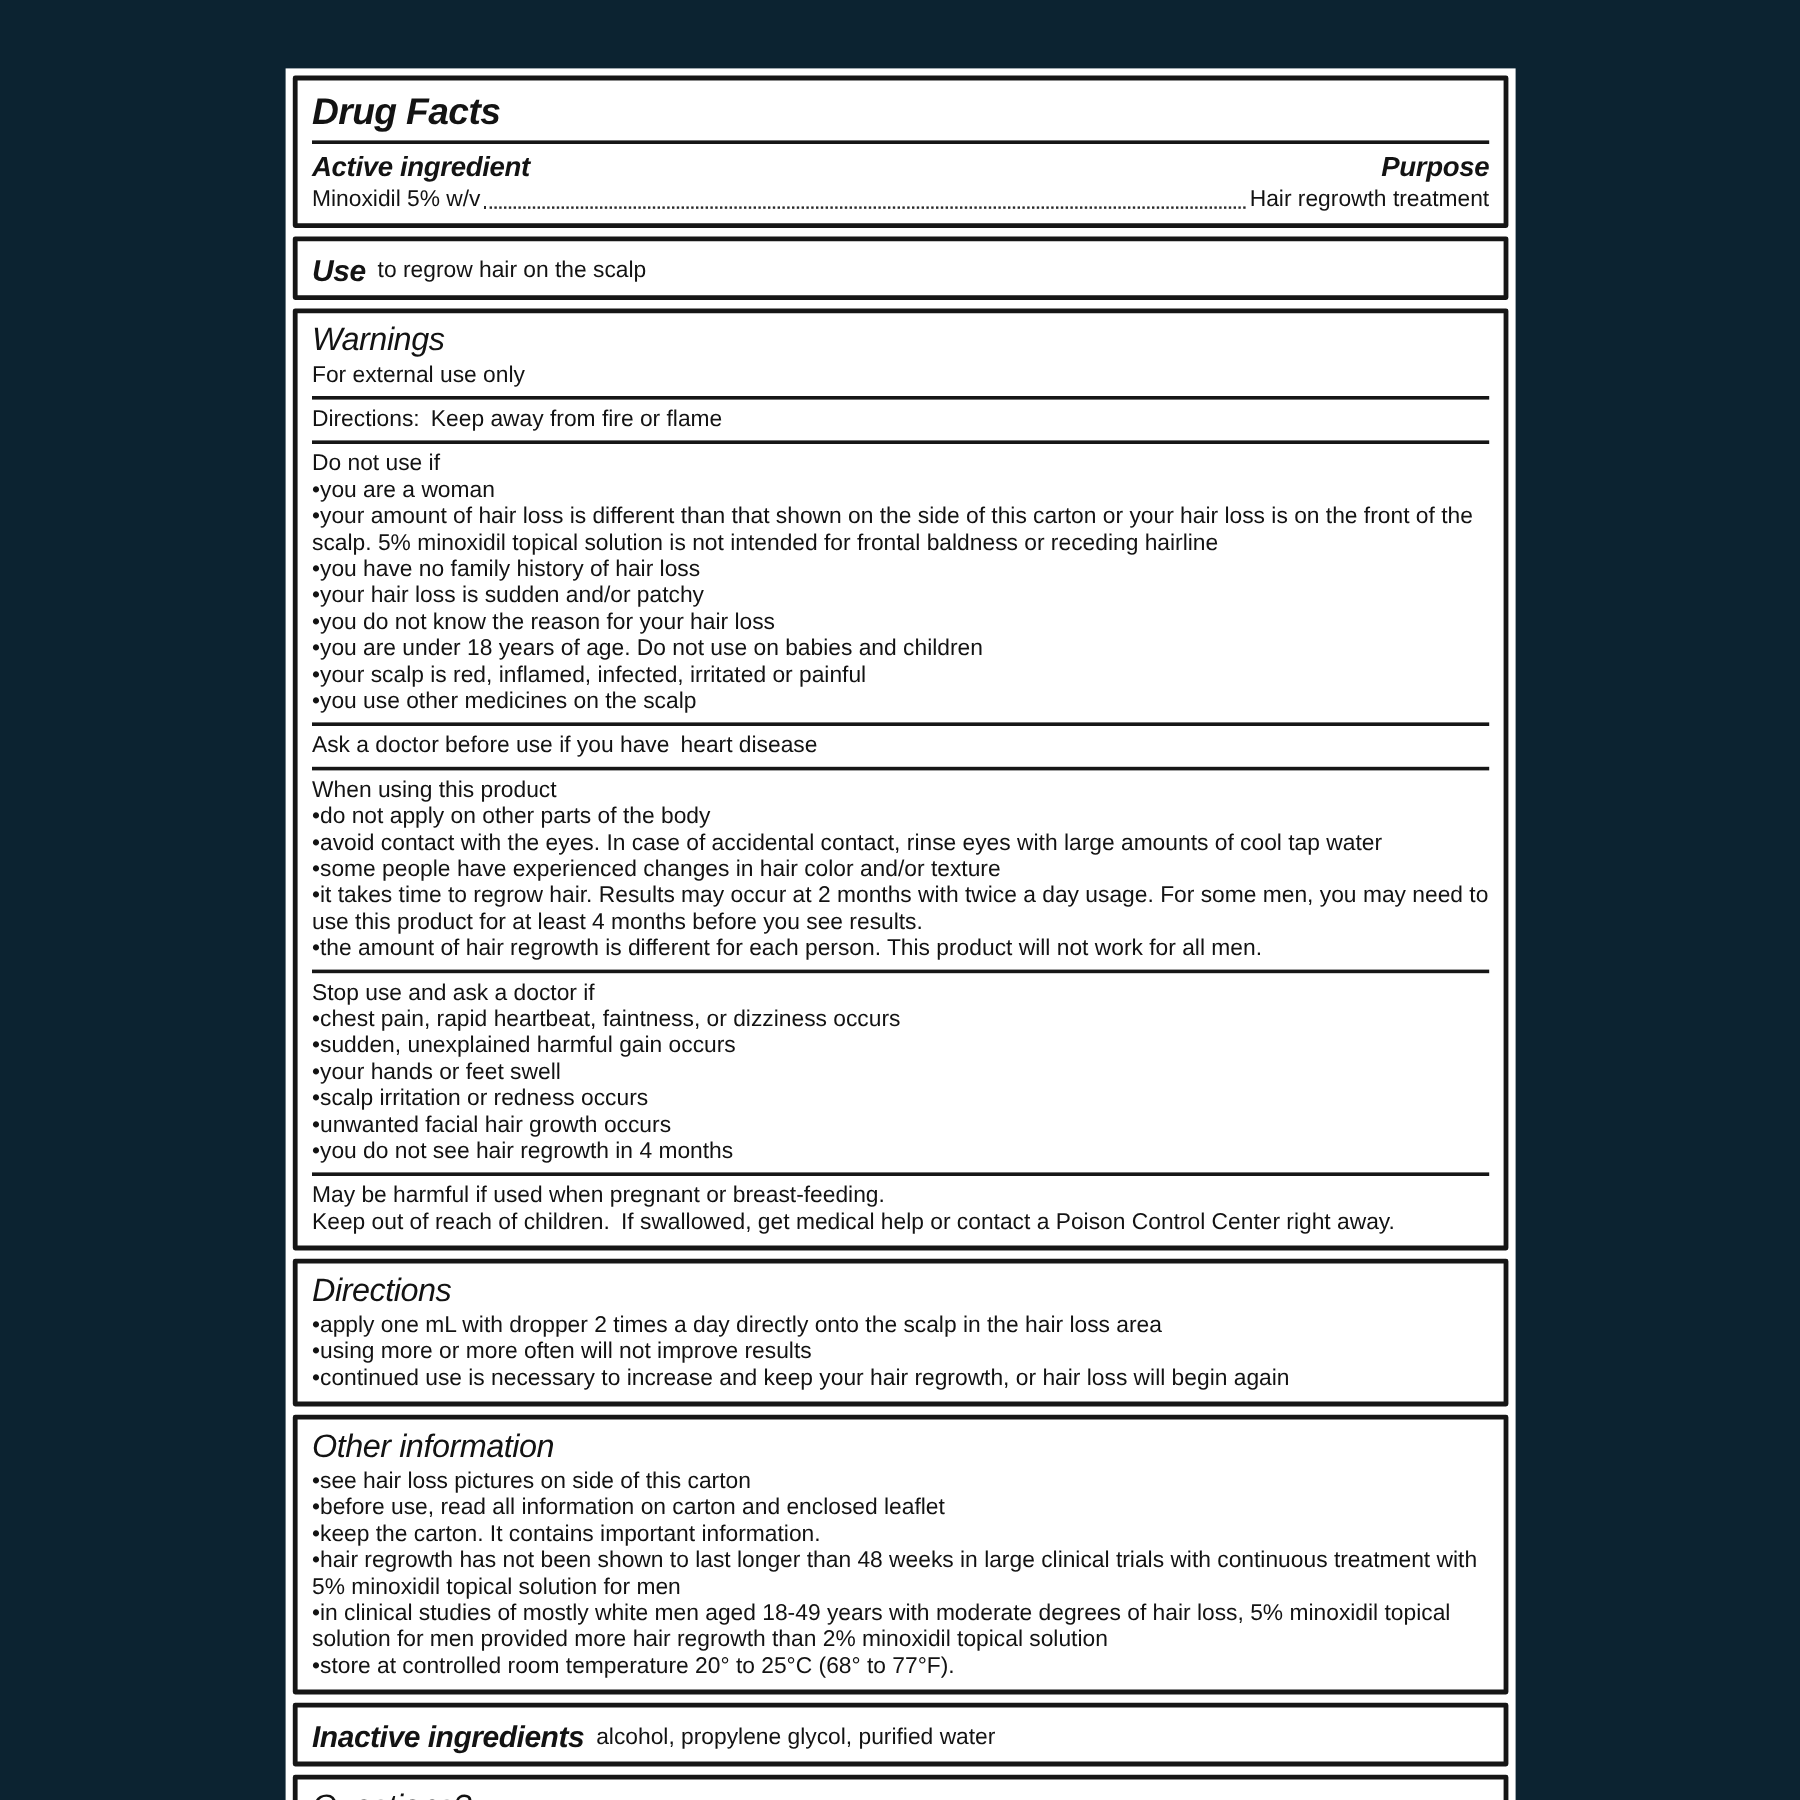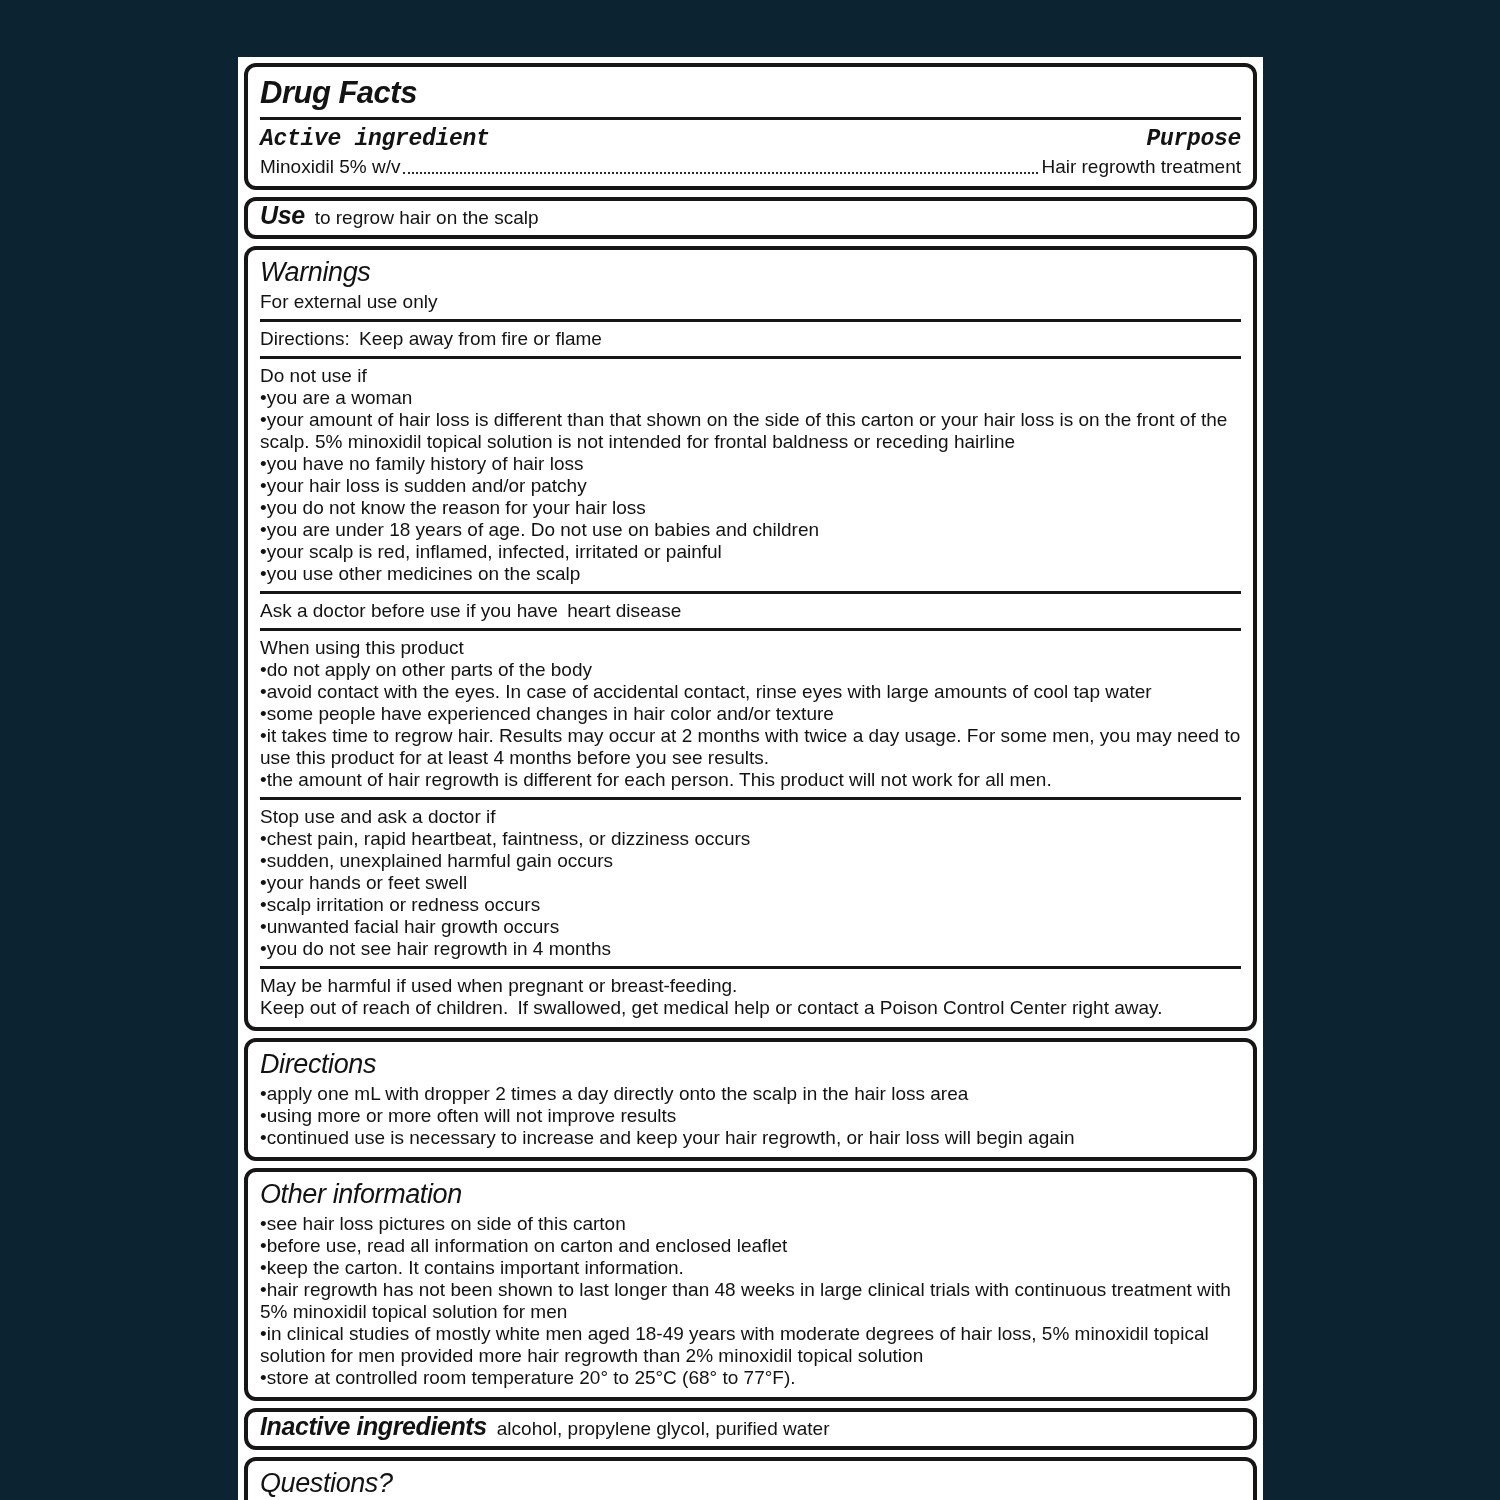--- a/index.html
+++ b/index.html
@@ -22,21 +22,21 @@
     width: 1025px;
     background: #ffffff;
     padding: 6px;
     box-sizing: border-box;
     display: flex;
     flex-direction: column;
     gap: 7px;
   }
   .box {
     border: 4px solid #161616;
-    border-radius: 12px;
+    border-radius: 2px;
     background: #ffffff;
     padding: 6px 12px 8px 12px;
     font-size: 19px;
     line-height: 22px;
   }
   .title {
     font-size: 31px;
     line-height: 36px;
     font-weight: bold;
     font-style: italic;
@@ -44,21 +44,20 @@
     margin: 2px 0 6px 0;
   }
   .title-rule {
     border-top: 3px solid #161616;
     margin: 0 0 4px 0;
   }
   .heads-row {
     display: flex;
     justify-content: space-between;
     align-items: flex-end;
-    font-family: Liberation Mono, monospace;
   }
   .subhead-big {
     font-size: 23px;
     line-height: 30px;
     font-weight: bold;
     font-style: italic;
     letter-spacing: -0.3px;
   }
   .leader-row {
     display: flex;
@@ -89,22 +88,22 @@
   }
   .bold { font-weight: normal; }
   .divider {
     border-top: 3px solid #161616;
     margin: 6px 0;
   }
   .bullet::before { content: "\2022 "; }
   .bullets .bullet { margin: 0; }
   .inline-box {
     display: flex;
-    align-items: flex-end;
-    padding-top: 0;
+    align-items: center;
+    padding-top: 11px;
     padding-bottom: 6px;
   }
   .mt2 { margin-top: 2px; }
 </style>
 </head>
 <body>
 
 <div class="label" style="margin-right: 4px;">
 
   <section class="box">

